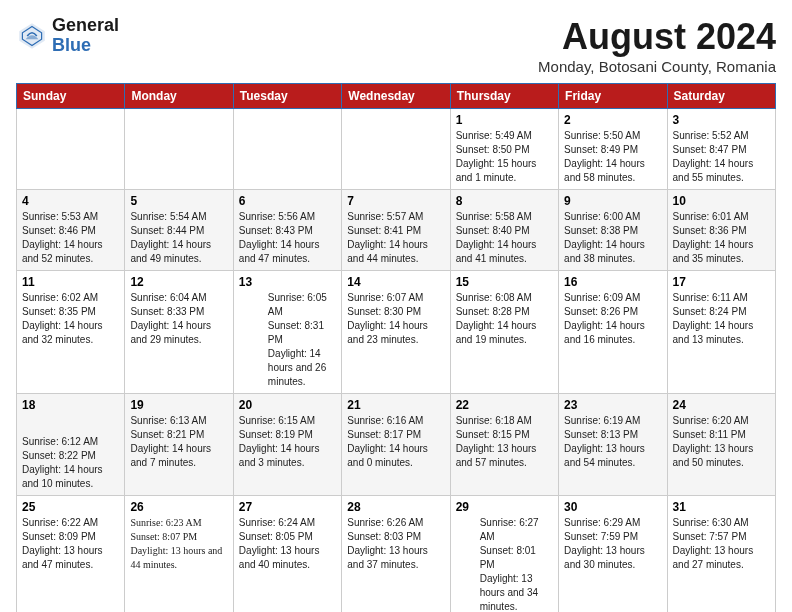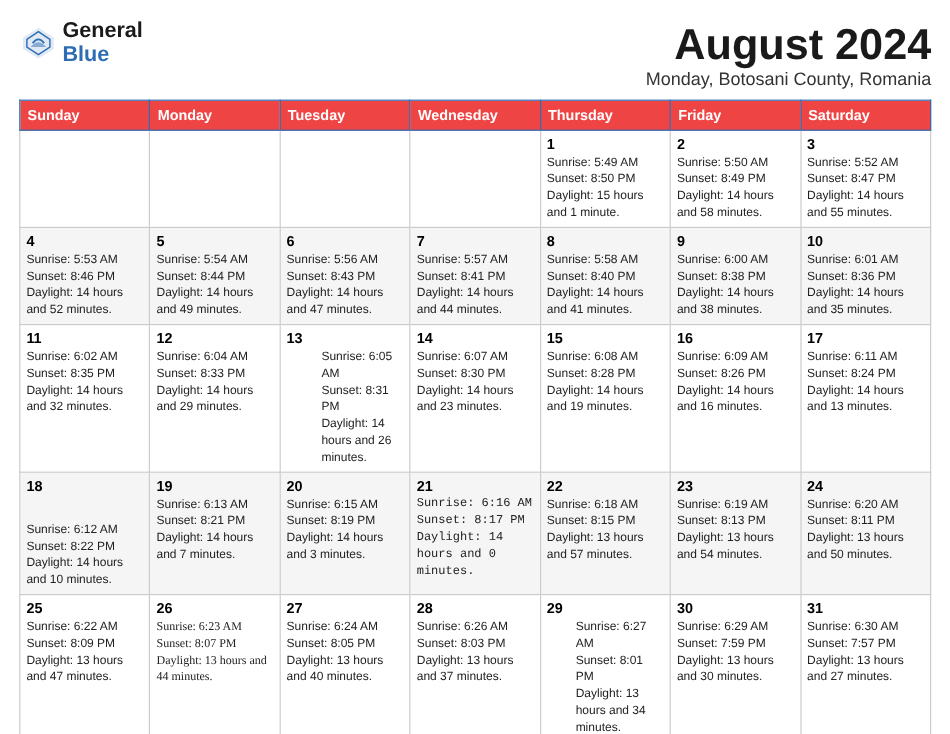--- a/index.html
+++ b/index.html
@@ -44,21 +44,21 @@
     .location {
       font-size: 15px;
       color: #333;
     }
     .calendar {
       width: 100%;
       border-collapse: collapse;
       font-size: 11px;
     }
     .calendar th {
-      background-color: #ef4444;
+      background-color: #b91c1c;
       color: #fff;
       text-align: left;
       padding: 5px 6px;
       font-size: 12px;
       font-weight: bold;
       border: 1px solid #2e6db4;
     }
     .calendar td {
       border: 1px solid #ccc;
       vertical-align: top;
@@ -266,21 +266,21 @@
 Daylight: 14 hours and 7 minutes.</div>
         </td>
         <td>
           <span class="day-num">20</span>
           <div class="day-info" style="white-space: pre-line;">Sunrise: 6:15 AM
 Sunset: 8:19 PM
 Daylight: 14 hours and 3 minutes.</div>
         </td>
         <td>
           <span class="day-num">21</span>
-          <div class="day-info" style="white-space: pre-line; font-family: Liberation Mono, monospace;">Sunrise: 6:16 AM
+          <div class="day-info" style="white-space: pre-line;">Sunrise: 6:16 AM
 Sunset: 8:17 PM
 Daylight: 14 hours and 0 minutes.</div>
         </td>
         <td>
           <span class="day-num">22</span>
           <div class="day-info" style="white-space: pre-line;">Sunrise: 6:18 AM
 Sunset: 8:15 PM
 Daylight: 13 hours and 57 minutes.</div>
         </td>
         <td>

